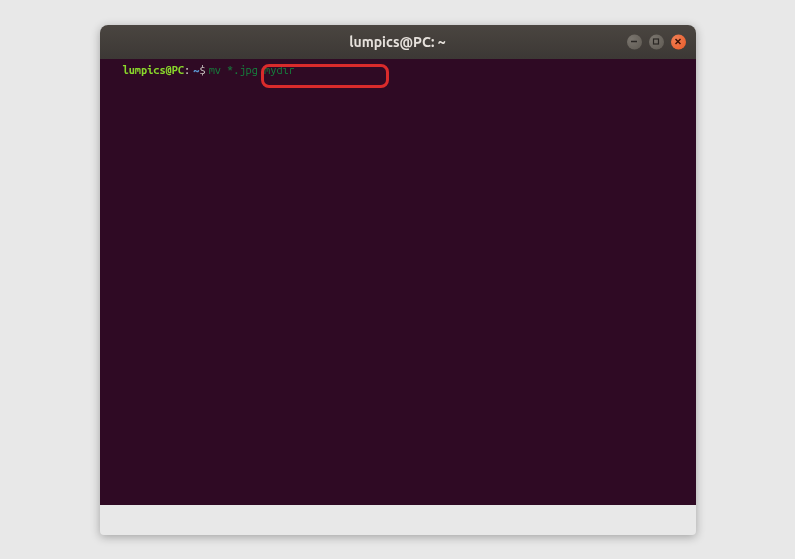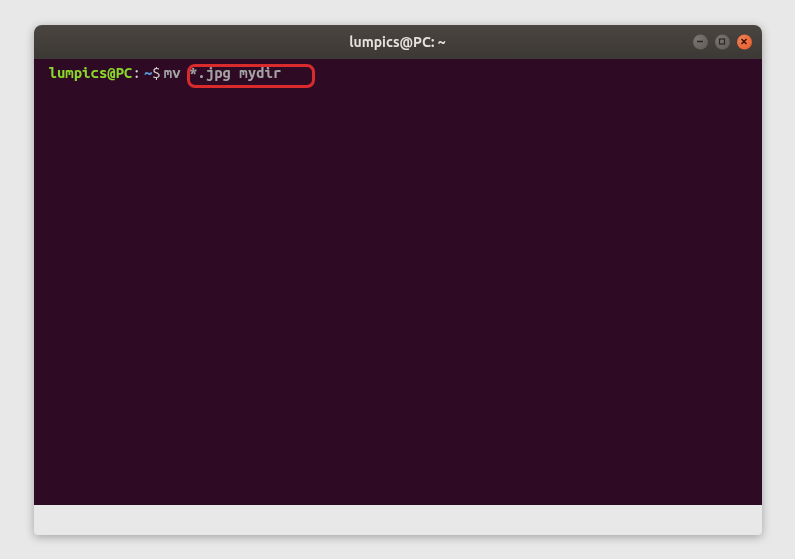--- a/index.html
+++ b/index.html
@@ -10,21 +10,21 @@
     body {
       background: #e8e8e8;
       font-family: "Ubuntu", "Liberation Sans", sans-serif;
       display: flex;
       align-items: center;
       justify-content: center;
       min-height: 559px;
       width: 795px;
     }
     .window {
-      width: 728px;
+      width: 596px;
       height: 510px;
       border-radius: 8px 8px 4px 4px;
       overflow: hidden;
       box-shadow: 0 2px 10px rgba(0,0,0,0.3);
     }
     .titlebar {
       height: 34px;
       background: linear-gradient(to bottom, #4a4540, #3c3835);
       display: flex;
       align-items: center;
@@ -74,45 +74,44 @@
     }
     .menu-item {
       color: #dcd8d3;
       font-size: 14px;
       padding: 3px 8px;
       cursor: pointer;
     }
     .terminal-body {
       height: calc(100% - 64px);
       background: #2f0a24;
-      padding: 4px 15px;
+      padding: 4px 23px;
       font-family: "Ubuntu Mono", "DejaVu Sans Mono", monospace;
-      font-size: 15px;
+      font-size: 11px;
       line-height: 1.35;
       position: relative;
     }
     .prompt-line {
       display: flex;
       position: relative;
     }
     .prompt-user {
       color: #89d82b;
       font-weight: bold;
     }
     .prompt-path {
       color: #5b95cf;
       font-weight: bold;
     }
     .prompt-dollar {
       color: #d4d0cb;
       margin-right: 3px;
     }
     .command-text {
-      color: #a3a3a3;
-      font-weight: bold;
+      color: #15803d;
     }
     .command-highlight-box {
       position: absolute;
       border: 3px solid #d92b2b;
       border-radius: 8px;
       height: 24px;
       pointer-events: none;
     }
   </style>
 </head>

